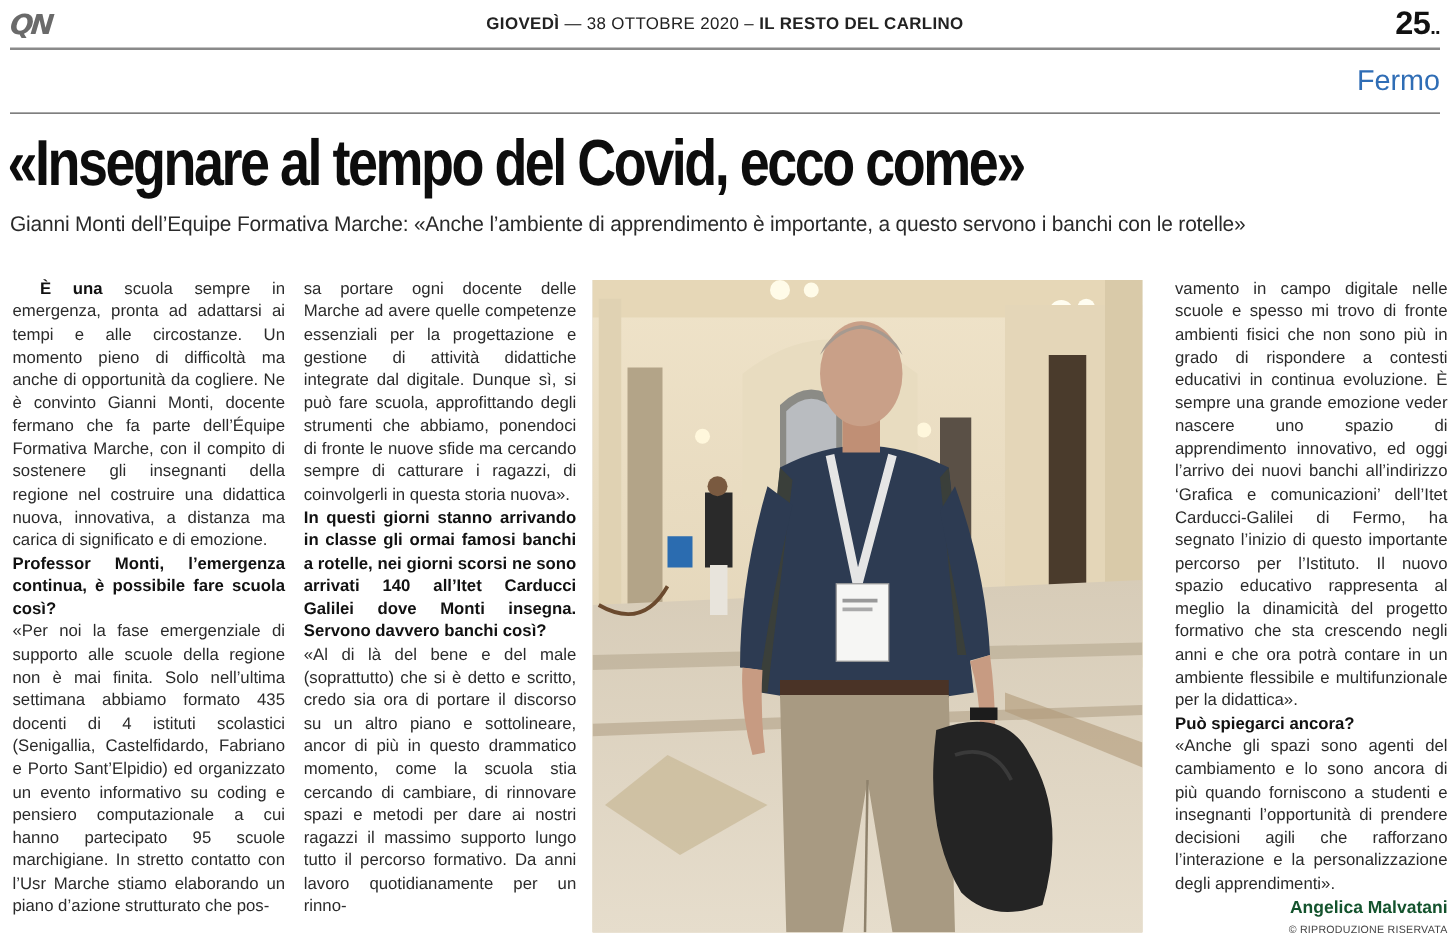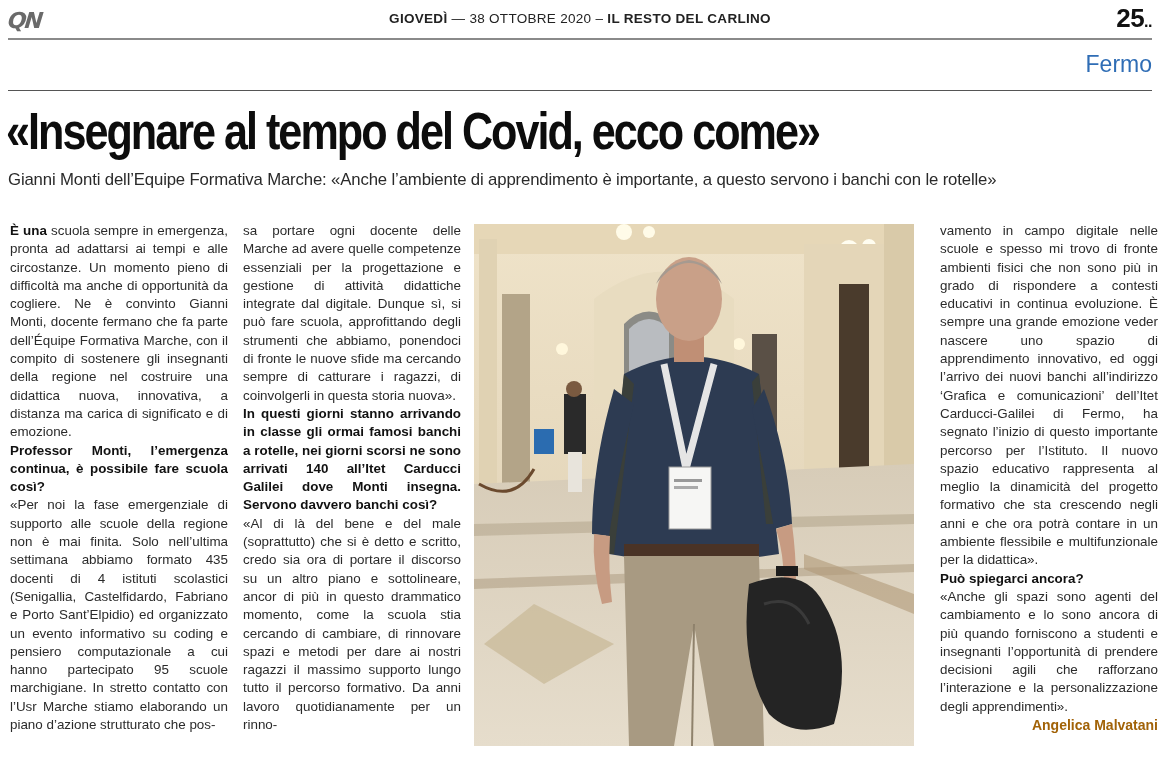--- a/index.html
+++ b/index.html
@@ -19,28 +19,28 @@
     .section-title { position: absolute; right: 238px; top: 2px; font-weight: 900; font-size: 24px; color: #2f6db5; letter-spacing: -0.6px; }
     .section-city { position: absolute; right: 0; top: 3px; font-size: 23px; color: #2f6db5; }
     .rule-head { position: absolute; left: 8px; top: 90px; width: 1144px; height: 1px; background: #555; }
 
     .headline { position: absolute; left: 6px; top: 103px; width: 1150px; font-family: "Liberation Sans", sans-serif; font-weight: bold; font-size: 52px; line-height: 56px; color: #0d0d0d; letter-spacing: -2.4px; transform: scaleX(0.83); transform-origin: left top; white-space: nowrap; }
     .subhead { position: absolute; left: 8px; top: 170px; width: 1150px; font-size: 17px; color: #2a2a2a; white-space: nowrap; letter-spacing: -0.15px; transform: scaleX(0.985); transform-origin: left top; }
 
     .col { position: absolute; top: 222px; width: 218px; font-size: 13.4px; line-height: 18.3px; color: #2b2b2b; text-align: justify; hyphens: manual; }
     .col p { text-indent: 0; }
     .col .q { font-weight: bold; color: #111; }
-    .col .lead { font-weight: bold; color: #111; }
+    .col .lead { font-weight: bold; color: #111; margin-left: 22px; }
     .col1 { left: 10px; }
     .col2 { left: 243px; }
     .col4 { left: 940px; }
     .col p + p { margin-top: 0; }
 
     .photo { position: absolute; left: 474px; top: 224px; width: 440px; height: 522px; overflow: hidden; background: #d9cdb3; }
-    .byline { font-weight: bold; font-size: 14px; color: #a16207; text-align: right; margin-top: 4px; }
+    .byline { font-weight: bold; font-size: 14px; color: #14532d; text-align: right; margin-top: 4px; }
     .copyright { font-size: 8.5px; color: #444; text-align: right; margin-top: 4px; letter-spacing: 0.2px; }
   </style>
 </head>
 <body>
 
 <div class="masthead">
   <div class="qn-logo">QN</div>
   <div class="dateline">
     <span class="day">GIOVEDÌ</span><span> — </span><span>38 OTTOBRE 2020</span><span> – </span><span class="paper">IL RESTO DEL CARLINO</span>
   </div>
@@ -148,13 +148,14 @@
     <path d="M275 360 Q330 340 350 380 Q380 430 360 500 Q320 515 295 490 Q265 440 275 360 Z" fill="#242424"></path>
     <path d="M290 380 Q320 370 335 400" stroke="#3a3a3a" stroke-width="3" fill="none"></path>
   </svg>
 </div>
 
 <div class="col col4">
   <p>vamento in campo digitale nelle scuole e spesso mi trovo di fronte ambienti fisici che non sono più in grado di rispondere a contesti educativi in continua evoluzione. È sempre una grande emozione veder nascere uno spazio di apprendimento innovativo, ed oggi l’arrivo dei nuovi banchi all’indirizzo ‘Grafica e comunicazioni’ dell’Itet Carducci-Galilei di Fermo, ha segnato l’inizio di questo importante percorso per l’Istituto. Il nuovo spazio educativo rappresenta al meglio la dinamicità del progetto formativo che sta crescendo negli anni e che ora potrà contare in un ambiente flessibile e multifunzionale per la didattica».</p>
   <p class="q">Può spiegarci ancora?</p>
   <p>«Anche gli spazi sono agenti del cambiamento e lo sono ancora di più quando forniscono a studenti e insegnanti l’opportunità di prendere decisioni agili che rafforzano l’interazione e la personalizzazione degli apprendimenti».</p>
   <p class="byline">Angelica Malvatani</p>
+  <p class="copyright">© RIPRODUZIONE RISERVATA</p>
 </div>
 
 </body></html>

